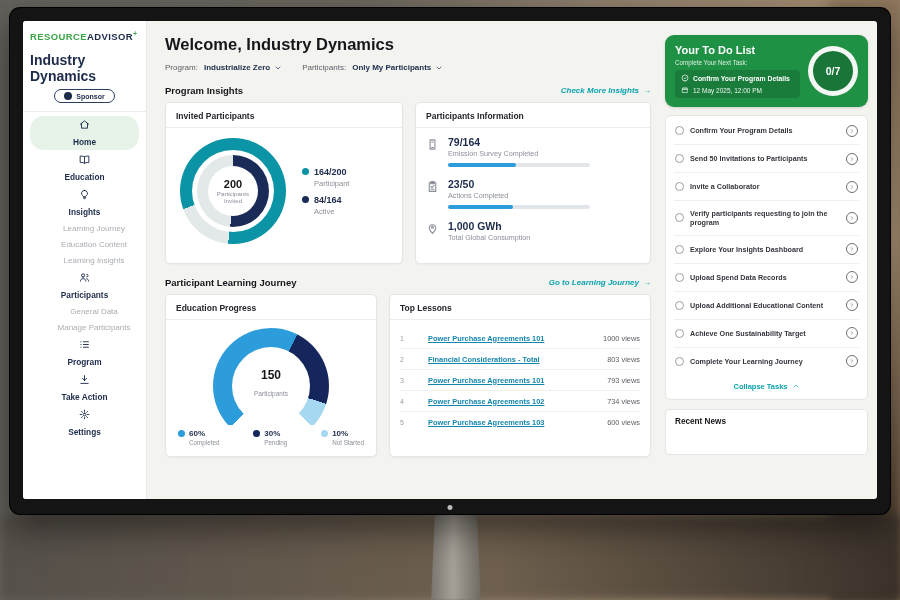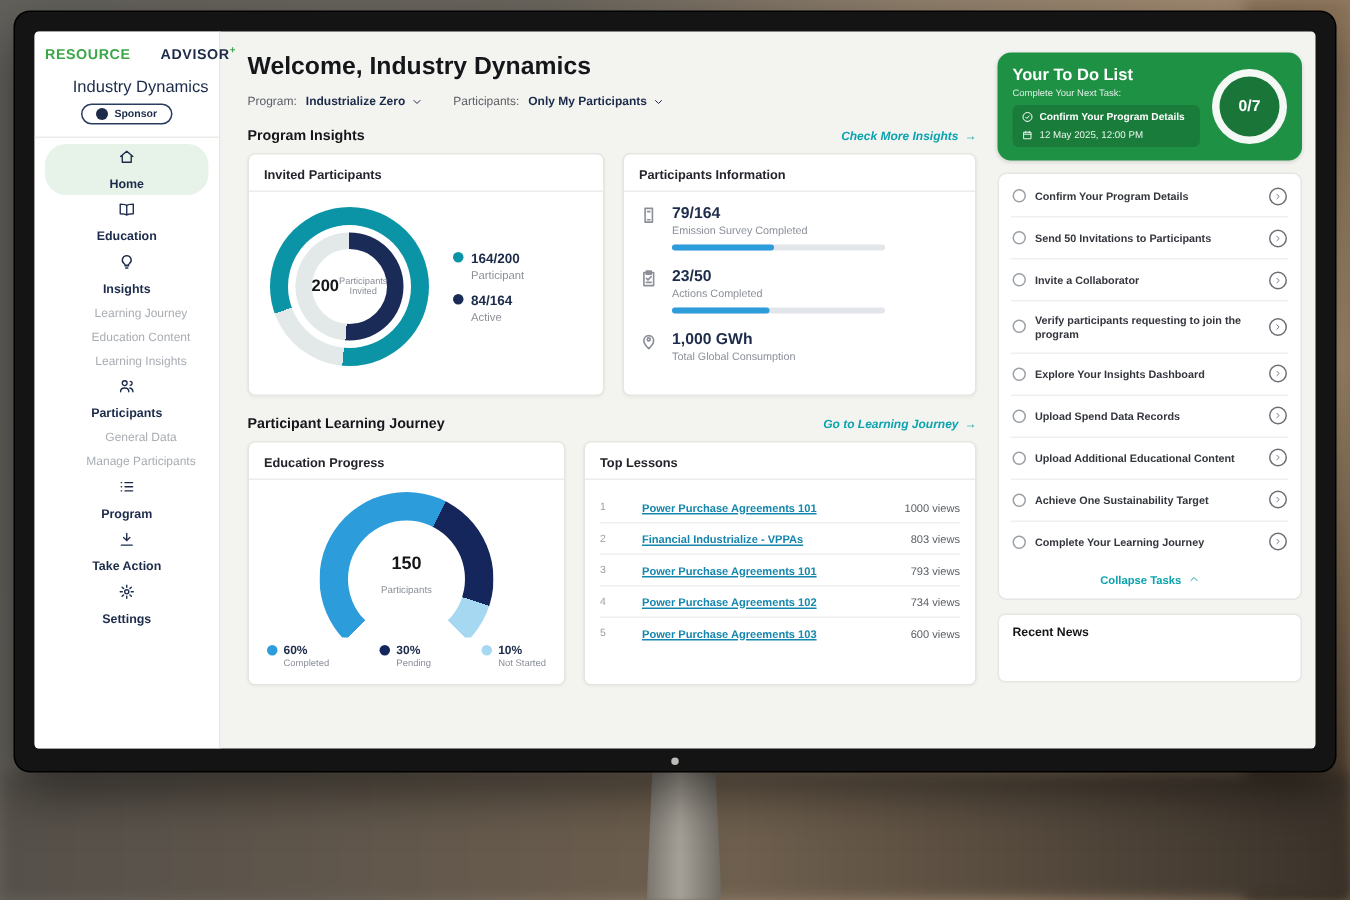--- a/index.html
+++ b/index.html
@@ -18,24 +18,24 @@
     background:#141414; border-radius:10px; box-shadow:0 14px 34px rgba(0,0,0,.5), 0 0 0 1px #000; }
   .power-led { position:absolute; bottom:4px; left:50%; transform:translateX(-50%);
     width:5px; height:5px; border-radius:50%; background:#d9d9d6; opacity:.85; }
 
   .screen { position:absolute; left:13px; top:13px; right:13px; bottom:15px;
     background:#f3f3f0; border-radius:3px; overflow:hidden; display:flex; color:#1c2b4a; }
 
   
   .sidebar { width:124px; flex:none; background:#fff; border-right:1px solid #e8e8e4; padding:9px 7px 0; }
   .logo { font-size:9.5px; font-weight:bold; letter-spacing:.4px; white-space:nowrap; }
-  .lg { color:#3aa648; margin-right:20px; }
+  .lg { color:#3aa648; margin-right:0; }
   .ln { color:#1c2b4a; }
   .lp { color:#3aa648; font-size:6.5px; }
-  .org { margin-top:10px; text-align:right; font-weight:normal; font-size:11px; color:#1c2b4a; }
+  .org { margin-top:10px; text-align:left; font-weight:bold; font-size:14px; color:#1c2b4a; }
   .sponsor { margin:5px auto 8px; display:flex; align-items:center; gap:4px; width:max-content;
     border:1px solid #2a3c60; border-radius:10px; padding:2px 9px; font-size:7px; font-weight:bold;
     background:#fff; color:#1c2b4a; }
   .sponsor-dot { width:8px; height:8px; border-radius:50%; background:#1c2b4a; }
   .side-sep { border-top:1px solid #ececea; margin:0 -7px 4px; }
   .nav-item { display:flex; align-items:center; gap:7px; padding:3px 8px; font-size:8.3px; font-weight:bold;
     color:#1c2b4a; border-radius:14px; margin:1px 0; cursor:default;flex-direction:column; }
   .nav-item.active { background:#e7f3e9; }
   .nav-item.sub { padding-left:27px; color:#a9adb3; font-weight:normal; font-size:8px; }
   .nav-icon { width:11px; height:11px; flex:none; display:flex; }
@@ -58,21 +58,21 @@
   .card-title { font-size:8.5px; font-weight:bold; color:#23252a; }
   .card-hr { border:none; border-top:1px solid #ececea; margin:6px -10px 8px; }
 
   .card.invited { width:238px; flex:none; }
   .card.pinfo { flex:1; min-width:0; }
   .donut-wrap { display:flex; align-items:center; gap:16px; padding:2px 0 2px 4px; }
   #donut { width:106px; height:106px; border-radius:50%; position:relative; flex:none; }
   .donut-gap { position:absolute; inset:12px; background:#fff; border-radius:50%; }
   #donut-in { position:absolute; inset:17px; border-radius:50%; }
   .donut-center { position:absolute; inset:28px; background:#fff; border-radius:50%;
-    display:flex; flex-direction:row; align-items:center; justify-content:center; text-align:center; }
+    display:flex; flex-direction:column; align-items:center; justify-content:center; text-align:center; }
   .donut-center b { font-size:11px; color:#15161a; }
   .donut-center span { font-size:6.2px; color:#8a8f98; line-height:1.2; width:40px; }
   .legend-item { margin:7px 0; }
   .legend-line { display:flex; align-items:center; gap:5px; }
   .dot { width:7px; height:7px; border-radius:50%; flex:none; }
   .legend-val { font-size:9px; font-weight:bold; color:#1c2b4a; }
   .legend-lab { font-size:7.5px; color:#8a8f98; margin:2px 0 0 12px; }
 
   .stat-row { display:flex; gap:9px; margin-bottom:11px; }
   .stat-icon { width:13px; height:13px; color:#8a8f98; flex:none; margin-top:1px; }
@@ -374,21 +374,21 @@
         <div class="card lessons">
           <div class="card-title">Top Lessons</div>
           <hr class="card-hr">
           <div class="lesson-row">
             <span class="lesson-rank">1</span>
             <span class="lesson-title">Power Purchase Agreements 101</span>
             <span class="lesson-views">1000 views</span>
           </div>
           <div class="lesson-row">
             <span class="lesson-rank">2</span>
-            <span class="lesson-title">Financial Industrialize - VPPAs</span>
+            <span class="lesson-title">Financial Considerations - Total</span>
             <span class="lesson-views">803 views</span>
           </div>
           <div class="lesson-row">
             <span class="lesson-rank">3</span>
             <span class="lesson-title">Power Purchase Agreements 101</span>
             <span class="lesson-views">793 views</span>
           </div>
           <div class="lesson-row">
             <span class="lesson-rank">4</span>
             <span class="lesson-title">Power Purchase Agreements 102</span>

